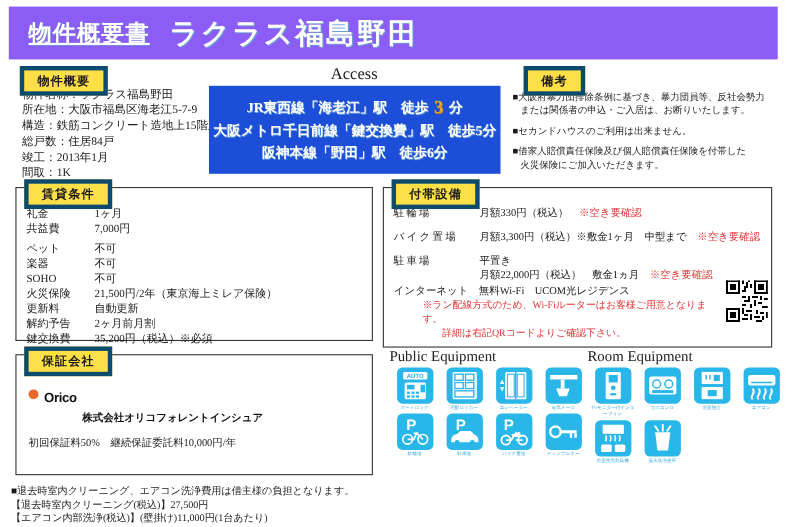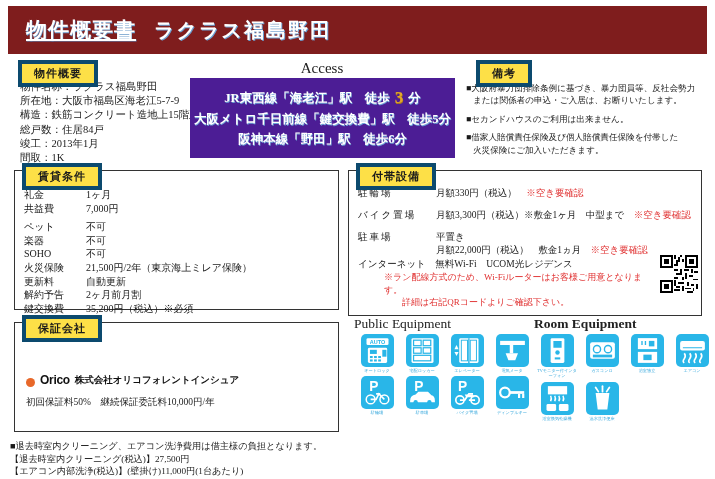--- a/index.html
+++ b/index.html
@@ -10,30 +10,30 @@
     font-family:"Liberation Serif", serif;
     color:#1a1a1a;
     position:relative;
     overflow:hidden;
   }
   .page { position:relative; width:715px; height:479px; }
 
   
   .header {
     position:absolute; left:8px; top:6px; width:699px; height:48px;
-    background:#7f1d1d;
+    background:#8b5cf6;
     display:flex; align-items:center; padding-left:18px; gap:18px;
   }
   .header-doc {
     font-size:21px; font-weight:bold; color:#ffffff;
     text-decoration:underline; letter-spacing:1px;
     text-shadow:0.5px 0.5px 0 #5a8fc4;
   }
   .header-title {
-    font-size:20px; font-weight:bold; color:#ffffff;
+    font-size:26px; font-weight:bold; color:#ffffff;
     letter-spacing:2px;
     text-shadow:1px 1px 0 #6c9fd0;
   }
 
   
   .tab {
     position:absolute;
     background:#fde047; color:#1b1b1b;
     font-size:11px; font-weight:bold;
     padding:2px 12px;
@@ -53,21 +53,21 @@
   .overview-body div { white-space:nowrap; }
 
   
   .access-title {
     position:absolute; left:232px; top:60px; width:180px;
     text-align:center; font-size:15px; color:#222;
     font-family:"Liberation Serif", serif;
   }
   .access-box {
     position:absolute; left:190px; top:78px; width:265px; height:80px;
-    background:#4c1d95;
+    background:#1d4ed8;
     display:flex; flex-direction:column; align-items:center;
     justify-content:center; gap:3px;
   }
   .access-line {
     color:#ffffff; font-weight:bold; font-size:12.5px;
     text-shadow:0.6px 0.6px 0 #6aa3d6;
     white-space:nowrap; display:flex; align-items:center; gap:3px;
   }
   .access-line .big {
     color:#e3a72a; font-size:17px; font-weight:bold;
@@ -98,42 +98,42 @@
 
   .rent-body {
     position:absolute; left:24px; top:188px; width:310px;
     font-size:10px; line-height:13.6px;
   }
   .rent-row { display:flex; white-space:nowrap; }
   .rent-row .k { width:62px; flex:none; }
   .rent-row.gap { margin-top:5px; }
 
   .guar-body { position:absolute; left:26px; top:354px; width:300px; }
-  .guar-brand { display:flex; align-items:flex-end; gap:5px; }
+  .guar-brand { display:flex; align-items:flex-start; gap:5px; }
   .guar-dot { width:9px; height:9px; border-radius:50%; background:#e8682a; flex:none; }
   .guar-orico { font-family:"Liberation Sans", sans-serif; font-weight:bold; font-size:12px; color:#111; letter-spacing:-0.3px; }
   .guar-co { font-family:"Liberation Sans", sans-serif; font-weight:bold; font-size:9.5px; color:#111;margin-top:20px; }
   .guar-fee { font-size:9.5px; margin-top:9px; }
 
   .fac-body { position:absolute; left:358px; top:187px; width:340px; font-size:9.5px; }
   .fac-row { display:flex; margin-bottom:9px; white-space:nowrap; }
   .fac-k { width:78px; flex:none; letter-spacing:2px; }
   .fac-v .red { color:#e03030; }
   .net-row { position:absolute; left:358px; top:258px; width:300px; font-size:9.5px; }
   .net-sub { color:#e03030; font-size:9px; line-height:12.5px; padding-left:26px; }
   .qr {
     position:absolute; left:660px; top:255px; width:38px; height:38px;
   }
 
   
   .eq-title {
     position:absolute; font-size:13.5px; color:#222;
   }
   #pub-title { left:354px; top:316px; }
-  #room-title { left:534px; top:316px;font-weight:bold; }
+  #room-title { left:534px; top:316px; }
   .eq-grid { position:absolute; display:flex; flex-wrap:wrap; gap:3px; width:180px; }
   #pub-grid { left:356px; top:334px; }
   #room-grid { left:536px; top:334px; }
   .eq-item { width:42px; text-align:center; }
   .eq-ico {
     width:33px; height:33px; margin:0 auto;
     background:#29b6e8; border-radius:5px;
     display:flex; align-items:center; justify-content:center;
     color:#fff; font-size:8px; font-weight:bold;
     overflow:hidden; position:relative;

